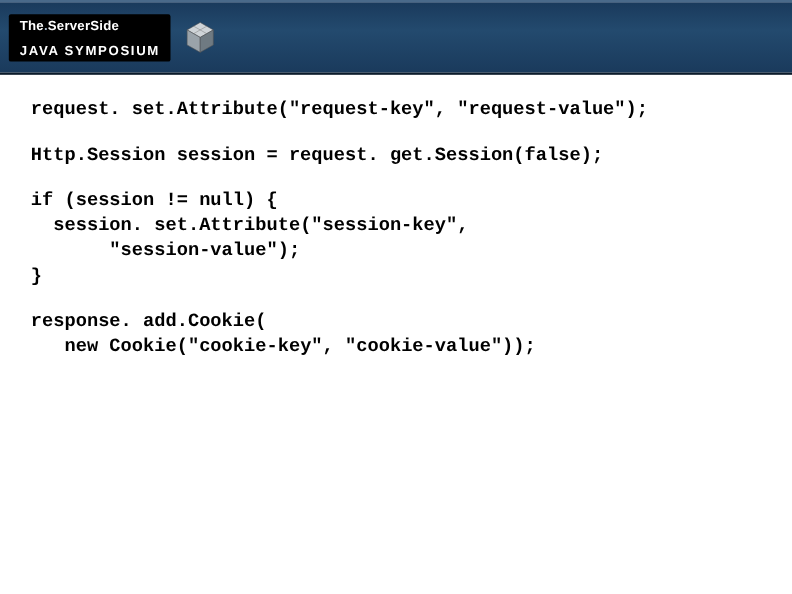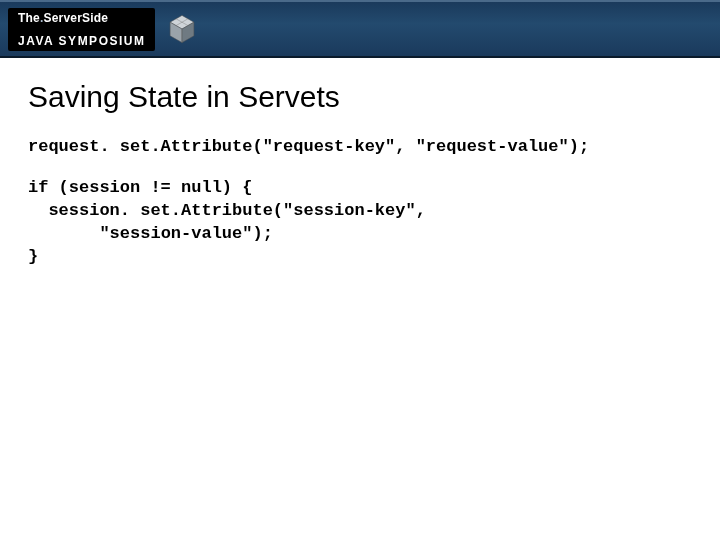--- a/index.html
+++ b/index.html
@@ -4,21 +4,21 @@
 <style>
   * { margin: 0; padding: 0; box-sizing: border-box; }
   body {
     width: 720px;
     height: 540px;
     background: #fff;
     font-family: Arial, Helvetica, sans-serif;
     overflow: hidden;
   }
   .header {
-    height: 58px;
+    height: 68px;
     background: linear-gradient(#1a3a5c 0%, #234a6e 40%, #1a3a5c 100%);
     border-top: 2px solid #4a6a8a;
     border-bottom: 2px solid #0a1a2a;
     display: flex;
     align-items: center;
     padding-left: 8px;
   }
   .logo-block {
     background: #000;
     padding: 4px 10px 4px 10px;
@@ -65,18 +65,18 @@
   <svg class="logo-cube" viewBox="0 0 40 40">
     <polygon points="20,4 34,12 20,20 6,12" fill="#cfd4d8" stroke="#555" stroke-width="0.6"></polygon>
     <polygon points="6,12 20,20 20,36 6,28" fill="#9aa3aa" stroke="#555" stroke-width="0.6"></polygon>
     <polygon points="34,12 20,20 20,36 34,28" fill="#6f7a82" stroke="#555" stroke-width="0.6"></polygon>
     <line x1="13" y1="8" x2="27" y2="16" stroke="#777" stroke-width="0.5"></line>
     <line x1="27" y1="8" x2="13" y2="16" stroke="#777" stroke-width="0.5"></line>
   </svg>
 </div>
 
 <div class="content">
-  <h1>Saving State in Servets</h1>
-  <pre class="code"><span class="blk">request. set.Attribute("request-key", "request-value");</span><span class="blk">if (session != null) {
+  <pre class="code"><span class="blk">request. set.Attribute("request-key", "request-value");</span><span class="blk">Http.Session session = request. get.Session(false);</span><span class="blk">if (session != null) {
   session. set.Attribute("session-key",
        "session-value");
-}</span></pre>
+}</span><span class="blk">response. add.Cookie(
+   new Cookie("cookie-key", "cookie-value"));</span></pre>
 </div>
 
 </body></html>

